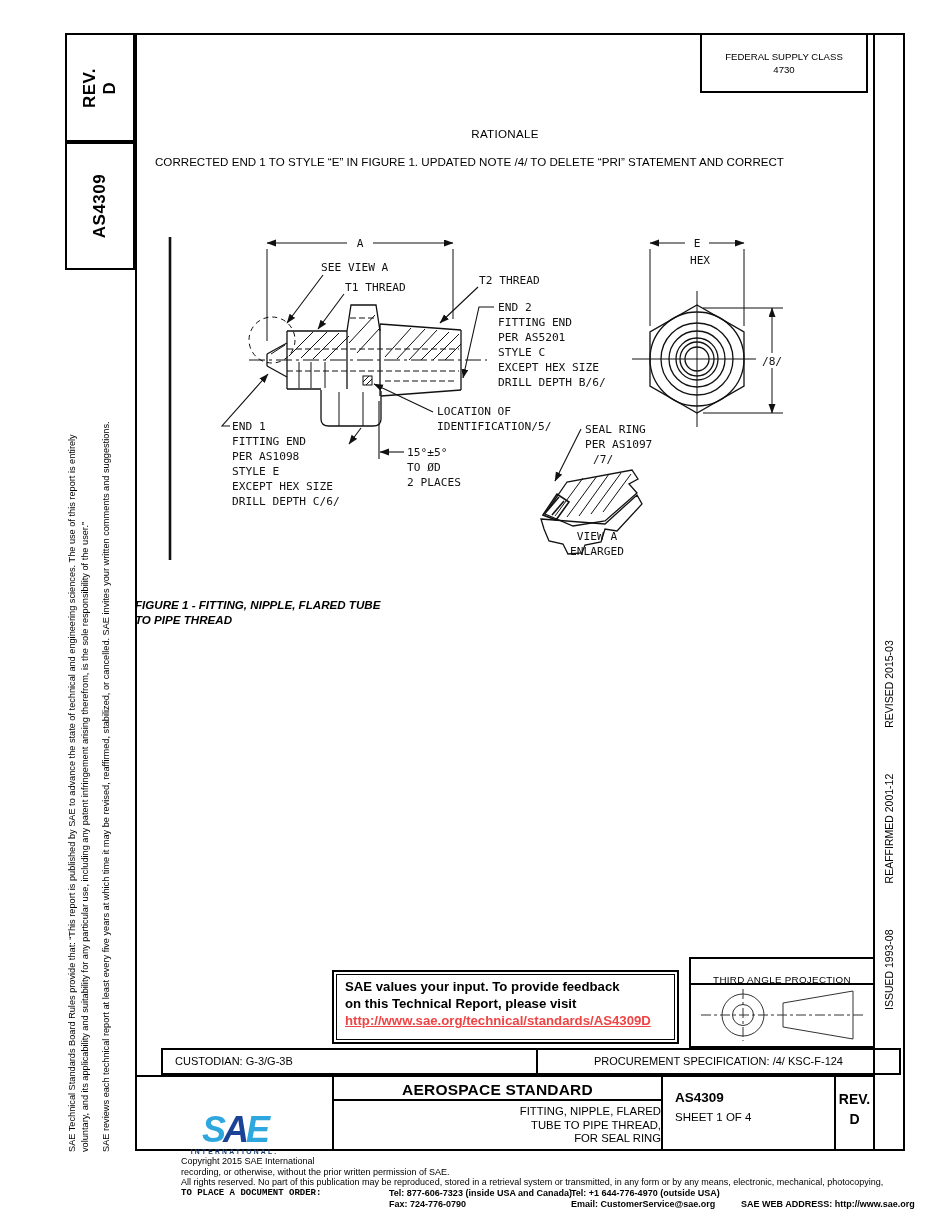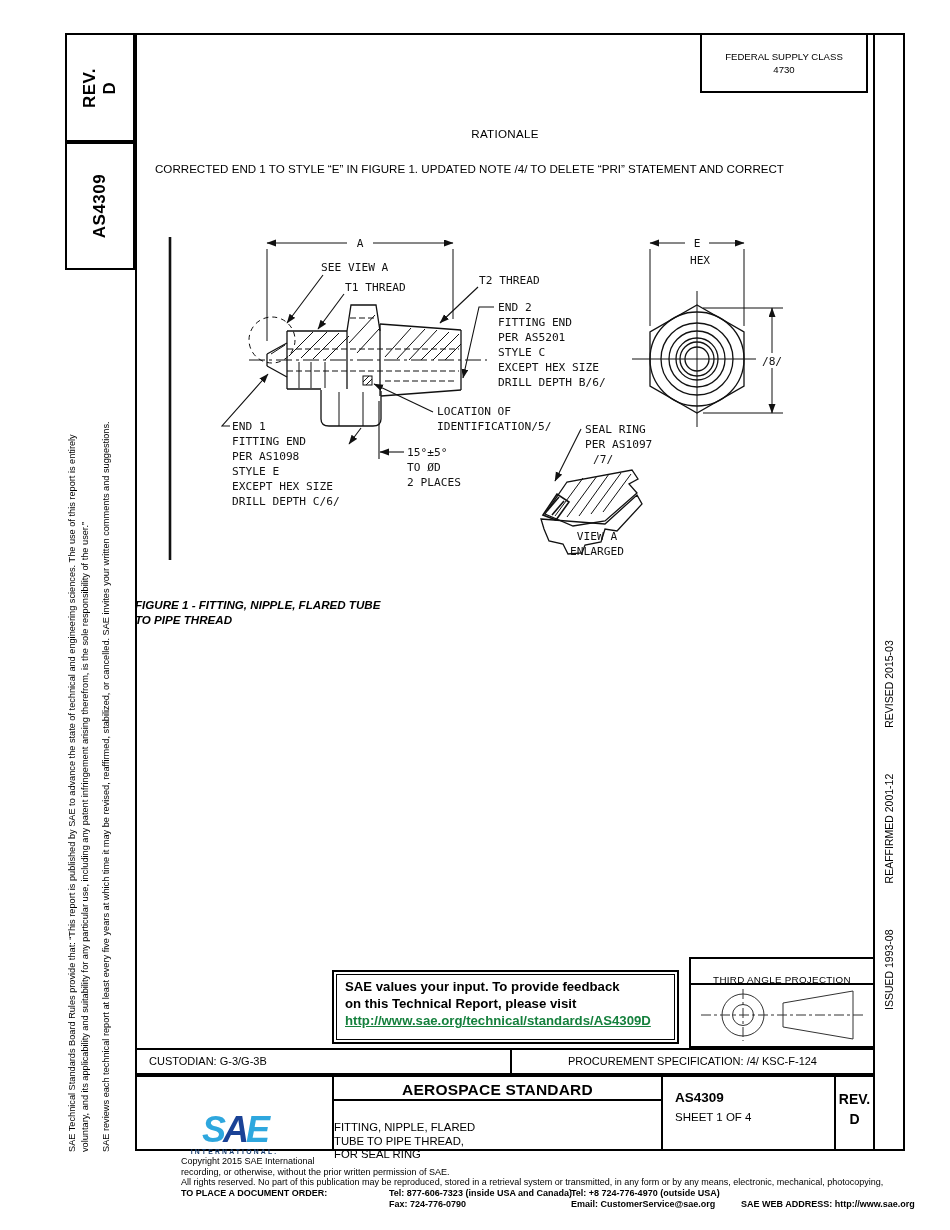--- a/index.html
+++ b/index.html
@@ -34,37 +34,37 @@
 
   .caption { font-size:11.6px; font-weight:bold; font-style:italic; text-align:left; line-height:15px; }
 
   svg text { font-family:"DejaVu Sans Mono", monospace; font-size:11.2px; fill:#111; }
   svg .ctr { text-anchor:middle; }
 
   
   .fb-outer { border:2px solid #000; padding:2px; background:#fff; }
   .fb-inner { border:1px solid #000; padding:3px 8px 5px 8px; height:100%; }
   .fb-inner div { font-size:13.2px; font-weight:bold; line-height:17px; }
-  .fb-link { color:#15803d; text-decoration:underline; }
+  .fb-link { color:#ef4444; text-decoration:underline; }
 
   .proj-title { height:26px; border-bottom:2px solid #000; text-align:center;
     font-size:9.8px; padding-top:15px; letter-spacing:.3px; }
 
-  .cust-row { display:flex; }
+  .cust-row { display:flex;margin-left:26px; }
   .cust-cell1 { width:375px; border-right:2px solid #000; font-size:11px; line-height:23px; padding-left:12px; }
   .cust-cell2 { flex:1; font-size:11px; line-height:23px; text-align:center; }
 
   
   .tb { display:flex; }
   .tb-logo { width:195px; display:flex; flex-direction:column; align-items:center; justify-content:center; }
   .tb-mid { width:329px; border-left:2px solid #000; }
   .tb-num { width:173px; border-left:2px solid #000; padding:13px 0 0 12px; }
   .tb-rev { flex:1; border-left:2px solid #000; text-align:center; padding-top:12px; }
   .tb-head { font-size:15.5px; font-weight:bold; text-align:center; height:24px; padding-top:4px; border-bottom:2px solid #000; letter-spacing:.2px; }
-  .tb-title { font-size:11.3px; text-align:left; line-height:13.5px; margin-top:20px; }
+  .tb-title { font-size:11.3px; text-align:right; line-height:13.5px; margin-top:4px; }
   .tb-as { font-size:13.5px; font-weight:bold; }
   .tb-sheet { font-size:11.5px; margin-top:6px; }
   .tb-revl { font-size:14px; font-weight:bold; line-height:20px; }
 
   .sae-word { font-style:italic; font-weight:900; font-size:36px; line-height:34px; letter-spacing:-3px;margin-top:42px; }
   .sae-word .lb { color:#2ea7de; }
   .sae-word .db { color:#1a4296; }
   .sae-sub { font-size:6.8px; font-weight:bold; letter-spacing:2.2px; color:#173c6e; margin-top:1px; }
 
   .footer { font-size:9px; line-height:10.5px; }
@@ -95,21 +95,21 @@
   <div class="vline" style="left:67px; top:1152px;">SAE Technical Standards Board Rules provide that: “This report is published by SAE to advance the state of technical and engineering sciences. The use of this report is entirely</div>
   <div class="vline" style="left:80px; top:1152px;">voluntary, and its applicability and suitability for any particular use, including any patent infringement arising therefrom, is the sole responsibility of the user.”</div>
   <div class="vline" style="left:101px; top:1152px;">SAE reviews each technical report at least every five years at which time it may be revised, reaffirmed, stabilized, or cancelled. SAE invites your written comments and suggestions.</div>
 
   <div class="abs bx fsc" style="left:700px; top:33px; width:168px; height:60px;">
     <div>FEDERAL SUPPLY CLASS</div>
     <div>4730</div>
   </div>
 
   <div class="abs rationale-title" style="left:135px; top:127px; width:740px;">RATIONALE</div>
-  <div class="abs rationale-body" style="left:155px; top:154px; width:710px;margin-top:7px;">
+  <div class="abs rationale-body" style="left:155px; top:154px; width:710px;">
     <div>CORRECTED END 1 TO STYLE “E” IN FIGURE 1. UPDATED NOTE /4/ TO DELETE “PRI” STATEMENT AND CORRECT</div>
   </div>
 
   <svg class="abs" style="left:135px; top:223px;" width="740" height="372" viewBox="0 0 740 372">
     <defs>
       <marker id="ah" orient="auto-start-reverse" markerUnits="userSpaceOnUse" markerWidth="10" markerHeight="8" refX="9" refY="3.5">
         <path d="M0,0 L9.5,3.5 L0,7 Z" fill="#111"></path>
       </marker>
     </defs>
     <g stroke="#111" fill="none" stroke-width="1.3">
@@ -322,23 +322,23 @@
       <div class="tb-revl">REV.</div>
       <div class="tb-revl">D</div>
     </div>
   </div>
 
   <div class="abs footer" style="left:137px; top:1156px; width:790px;margin-left:44px;">
     <div>Copyright 2015 SAE International</div>
     <div>recording, or otherwise, without the prior written permission of SAE.</div>
     <div>All rights reserved. No part of this publication may be reproduced, stored in a retrieval system or transmitted, in any form or by any means, electronic, mechanical, photocopying,</div>
     <div style="position:relative; height:11px;">
-      <span class="b abs" style="left:0;">TO PLACE A DOCUMENT ORDER:</span>
+      <span class="b abs" style="left:0;font-family:Liberation Mono, monospace;">TO PLACE A DOCUMENT ORDER:</span>
       <span class="b abs" style="left:208px;">Tel: 877-606-7323 (inside USA and Canada)</span>
-      <span class="b abs" style="left:390px;">Tel: +8 724-776-4970 (outside USA)</span>
+      <span class="b abs" style="left:390px;">Tel: +1 644-776-4970 (outside USA)</span>
     </div>
     <div style="position:relative; height:11px;">
       <span class="b abs" style="left:208px;">Fax: 724-776-0790</span>
       <span class="b abs" style="left:390px;">Email: CustomerService@sae.org</span>
       <span class="b abs" style="left:560px;">SAE WEB ADDRESS: http://www.sae.org</span>
     </div>
   </div>
 
 </div>
 

